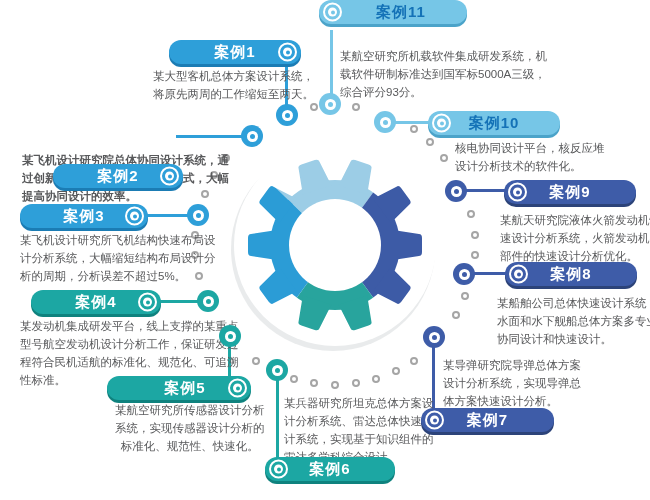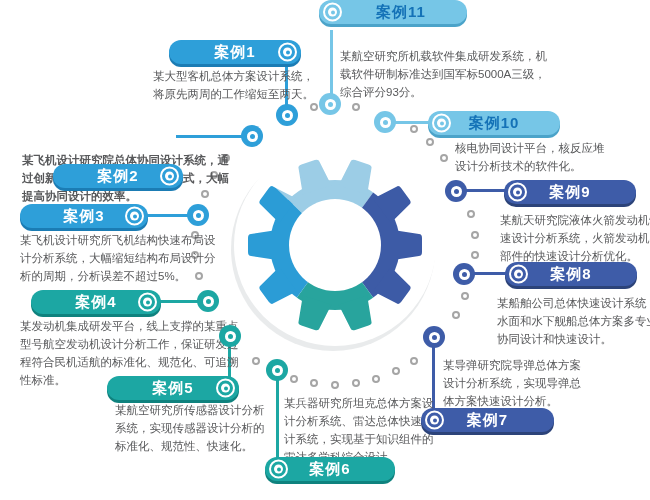--- a/index.html
+++ b/index.html
@@ -210,29 +210,29 @@
       <div class="desc" style="left: 20px; top: 317px; color: rgb(88, 89, 91);">某发动机集成研发平台，线上支撑的某重点
 型号航空发动机设计分析工作，保证研发过
 程符合民机适航的标准化、规范化、可追溯
 性标准。</div>
       <div class="lnk" style="background: rgb(28, 167, 163); left: 227.5px; top: 336px; width: 3px; height: 42px;"></div>
       <div class="conn" style="--main: #1CA7A3; --shadow: #0F827E; --text: #FFFFFF; left: 219px; top: 325px;">
         <span class="conn-mid">
           <span class="conn-dot"></span>
         </span>
       </div>
-      <div class="badge dir-right" style="--main: #1CA7A3; --shadow: #0F827E; --text: #FFFFFF; left: 107px; top: 376px; width: 132px;">
+      <div class="badge dir-right" style="--main: #1CA7A3; --shadow: #0F827E; --text: #FFFFFF; left: 107px; top: 376px; width: 132px; padding-left: 12px;">
         <span class="badge-label">案例5</span>
         <span class="bullseye">
           <span class="b-mid">
             <span class="b-dot"></span>
           </span>
         </span>
       </div>
-      <div class="desc" style="left: 115px; top: 401px; color: rgb(88, 89, 91);">某航空研究所传感器设计分析
+      <div class="desc" style="left: 115px; top: 401px; color: rgb(88, 89, 91); text-align: center;">某航空研究所传感器设计分析
 系统，实现传感器设计分析的
 标准化、规范性、快速化。</div>
       <div class="lnk" style="background: rgb(28, 167, 163); left: 275.5px; top: 370px; width: 3px; height: 89px;"></div>
       <div class="conn" style="--main: #1CA7A3; --shadow: #0F827E; --text: #FFFFFF; left: 266px; top: 359px;">
         <span class="conn-mid">
           <span class="conn-dot"></span>
         </span>
       </div>
       <div class="badge dir-left" style="--main: #1CA7A3; --shadow: #0F827E; --text: #FFFFFF; left: 265px; top: 457px; width: 130px;">
         <span class="badge-label">案例6</span>

